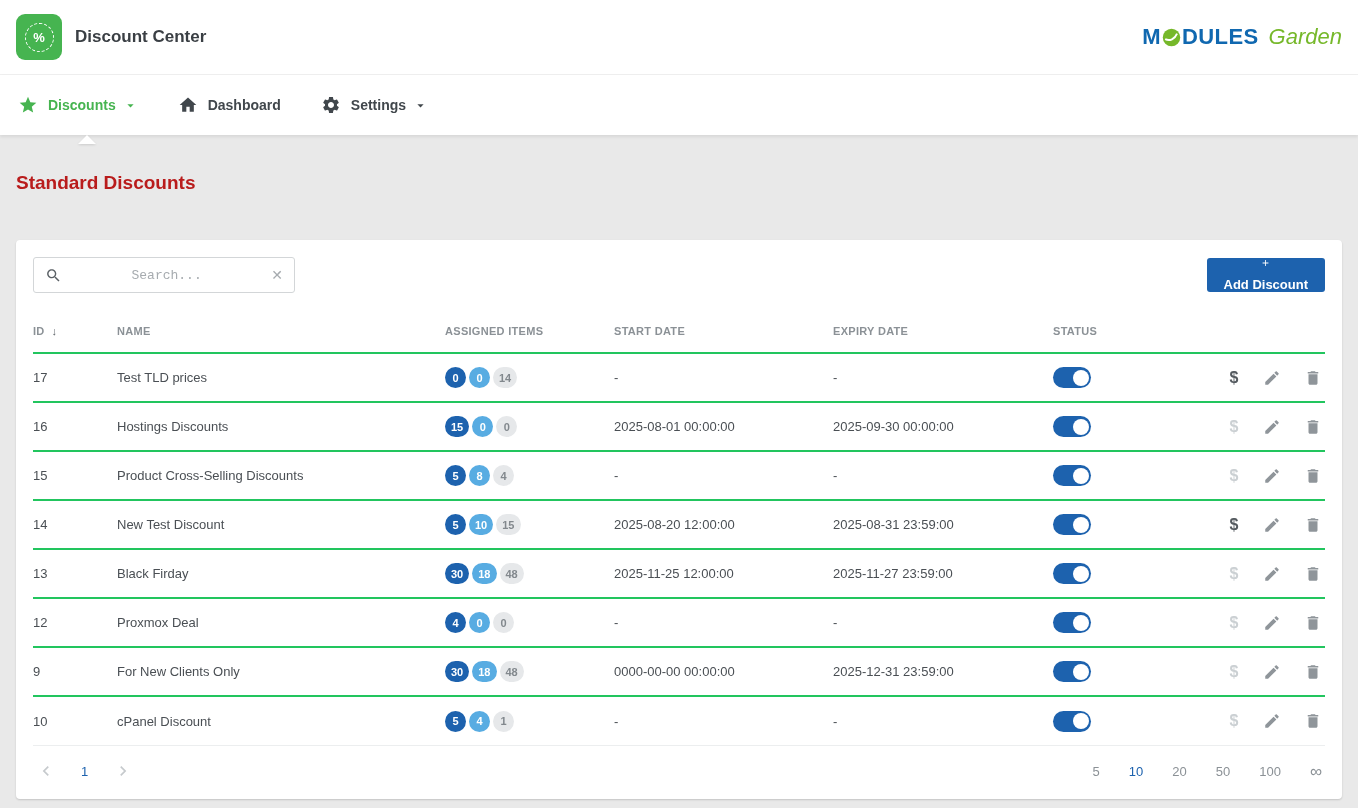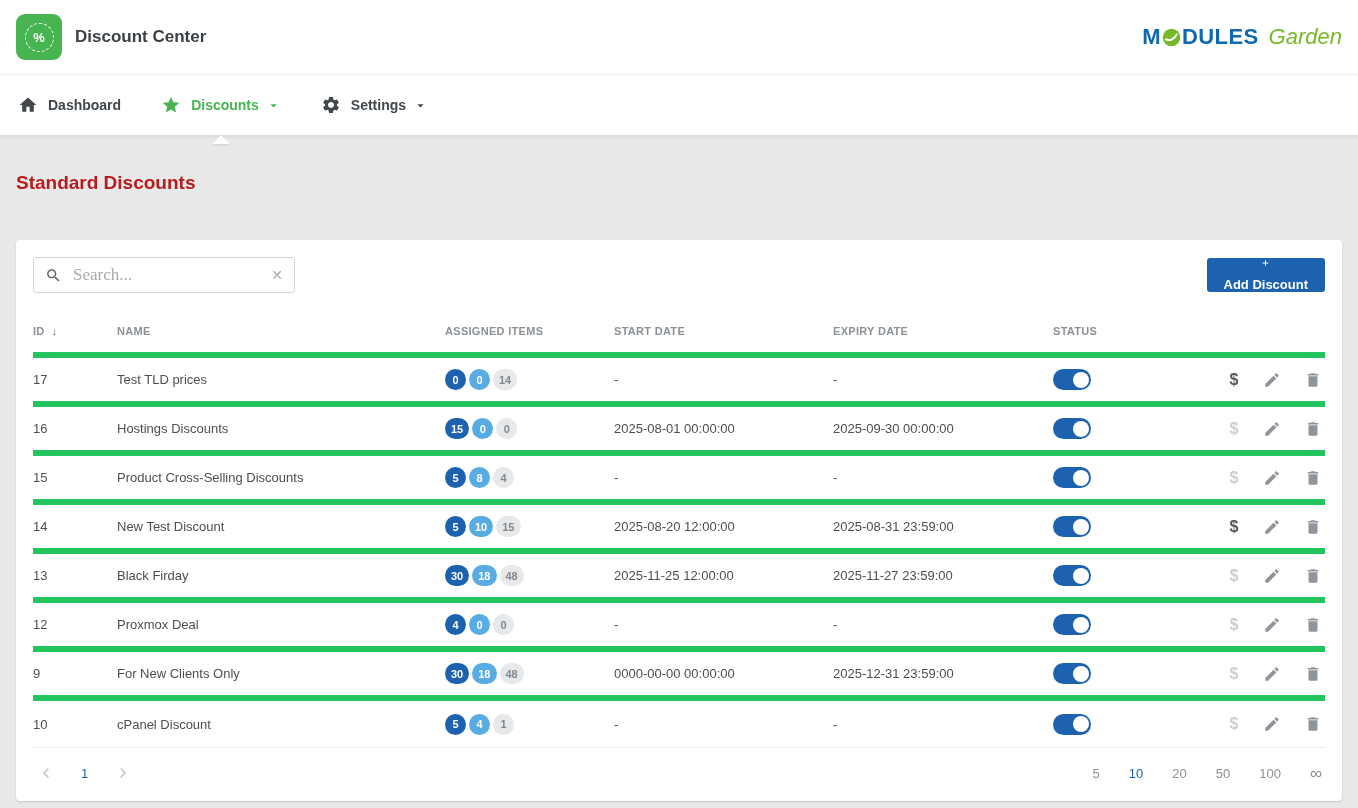--- a/index.html
+++ b/index.html
@@ -68,40 +68,40 @@
 
   
   .card-toolbar { display:flex; justify-content:space-between; align-items:center; margin-bottom:24px; }
   .search-box {
     width:262px; height:36px; border:1px solid #d3d6d8; border-radius:3px;
     display:flex; align-items:center; padding:0 11px; gap:9px; background:#fff;
   }
   .search-box svg { width:17px; height:17px; fill:#5a6065; flex:none; }
   .search-box input {
     border:none; outline:none; flex:1; min-width:0;
-    font-size:17px; color:#4a4f54; font-family:Liberation Serif, serif; background:transparent;
+    font-size:13px; color:#4a4f54; font-family:Liberation Mono, monospace; background:transparent;text-align:center;
   }
   .search-box input::placeholder { color:#a6abaf; }
   .search-clear { color:#a6abaf; font-size:14px; cursor:pointer; line-height:1; }
 
   .btn-add {
     background:#1d62ae; color:#fff; border:none; border-radius:3px;
     height:34px; padding:0 17px; font-size:13px; font-weight:700;
     display:flex; align-items:center; gap:9px; cursor:pointer; font-family:inherit;flex-direction:column;
   }
   .btn-add svg { width:15px; height:15px; fill:#fff; }
 
   
   table { width:100%; border-collapse:collapse; table-layout:fixed; }
   thead th {
     text-align:left; font-size:11px; font-weight:700; color:#8b9196;
     letter-spacing:.3px; padding:8px 0 15px; cursor:pointer;
   }
   thead th .sort-arrow { color:#5f656a; font-size:11px; margin-left:7px; font-weight:400; }
-  tbody td { border-top:6px solid #22c55e; height:49px; font-size:13px; color:#4a4f54; padding:0;margin-left:48px; }
+  tbody td { border-top:2px solid #22c55e; height:49px; font-size:13px; color:#4a4f54; padding:0;margin-left:48px; }
 
   .badges { display:flex; gap:3px; align-items:center; }
   .badge {
     min-width:21px; height:21px; border-radius:11px; padding:0 6px;
     display:inline-flex; align-items:center; justify-content:center;
     font-size:11px; font-weight:700; color:#fff;
   }
   .badge.dark  { background:#1d62ae; }
   .badge.light { background:#58ace2; }
   .badge.gray  { background:#e6e8ea; color:#82888d; font-weight:600; }
@@ -150,34 +150,34 @@
           <circle cx="12" cy="12" r="11" fill="#76b82a"></circle>
           <path d="M4 14c6 3 12 0 15-7" stroke="#fff" stroke-width="2.4" fill="none"></path>
         </svg>
     </span>
     <span class="mg-m">DULES</span>
     <span class="mg-g">Garden</span>
   </div>
 </header>
 
 <nav class="navbar" id="nav-items">
-    <div class="nav-item">
-      <svg viewBox="0 0 24 24">
-        <path d="M10 20v-6h4v6h5v-8h3L12 3 2 12h3v8z"></path>
-      </svg>
-      <span>Dashboard</span>
-    </div>
     <div class="nav-item active">
       <svg viewBox="0 0 24 24">
         <path d="M12 17.27L18.18 21l-1.64-7.03L22 9.24l-7.19-.61L12 2 9.19 8.63 2 9.24l5.46 4.73L5.82 21z"></path>
       </svg>
       <span>Discounts</span>
       <svg viewBox="0 0 24 24" class="caret">
         <path d="M7 10l5 5 5-5z"></path>
       </svg>
+    </div>
+    <div class="nav-item">
+      <svg viewBox="0 0 24 24">
+        <path d="M10 20v-6h4v6h5v-8h3L12 3 2 12h3v8z"></path>
+      </svg>
+      <span>Dashboard</span>
     </div>
     <div class="nav-item">
       <svg viewBox="0 0 24 24">
         <path d="M19.14 12.94c.04-.3.06-.61.06-.94 0-.32-.02-.64-.07-.94l2.03-1.58c.18-.14.23-.41.12-.61l-1.92-3.32c-.12-.22-.37-.29-.59-.22l-2.39.96c-.5-.38-1.03-.7-1.62-.94l-.36-2.54c-.04-.24-.24-.41-.48-.41h-3.84c-.24 0-.43.17-.47.41l-.36 2.54c-.59.24-1.13.56-1.62.94l-2.39-.96c-.22-.08-.47 0-.59.22L2.74 8.87c-.12.21-.08.47.12.61l2.03 1.58c-.05.3-.09.63-.09.94s.02.64.07.94l-2.03 1.58c-.18.14-.23.41-.12.61l1.92 3.32c.12.22.37.29.59.22l2.39-.96c.5.38 1.03.7 1.62.94l.36 2.54c.05.24.24.41.48.41h3.84c.24 0 .44-.17.47-.41l.36-2.54c.59-.24 1.13-.56 1.62-.94l2.39.96c.22.08.47 0 .59-.22l1.92-3.32c.12-.22.07-.47-.12-.61l-2.01-1.58zM12 15.6c-1.98 0-3.6-1.62-3.6-3.6s1.62-3.6 3.6-3.6 3.6 1.62 3.6 3.6-1.62 3.6-3.6 3.6z"></path>
       </svg>
       <span>Settings</span>
       <svg viewBox="0 0 24 24" class="caret">
         <path d="M7 10l5 5 5-5z"></path>
       </svg>
     </div>

